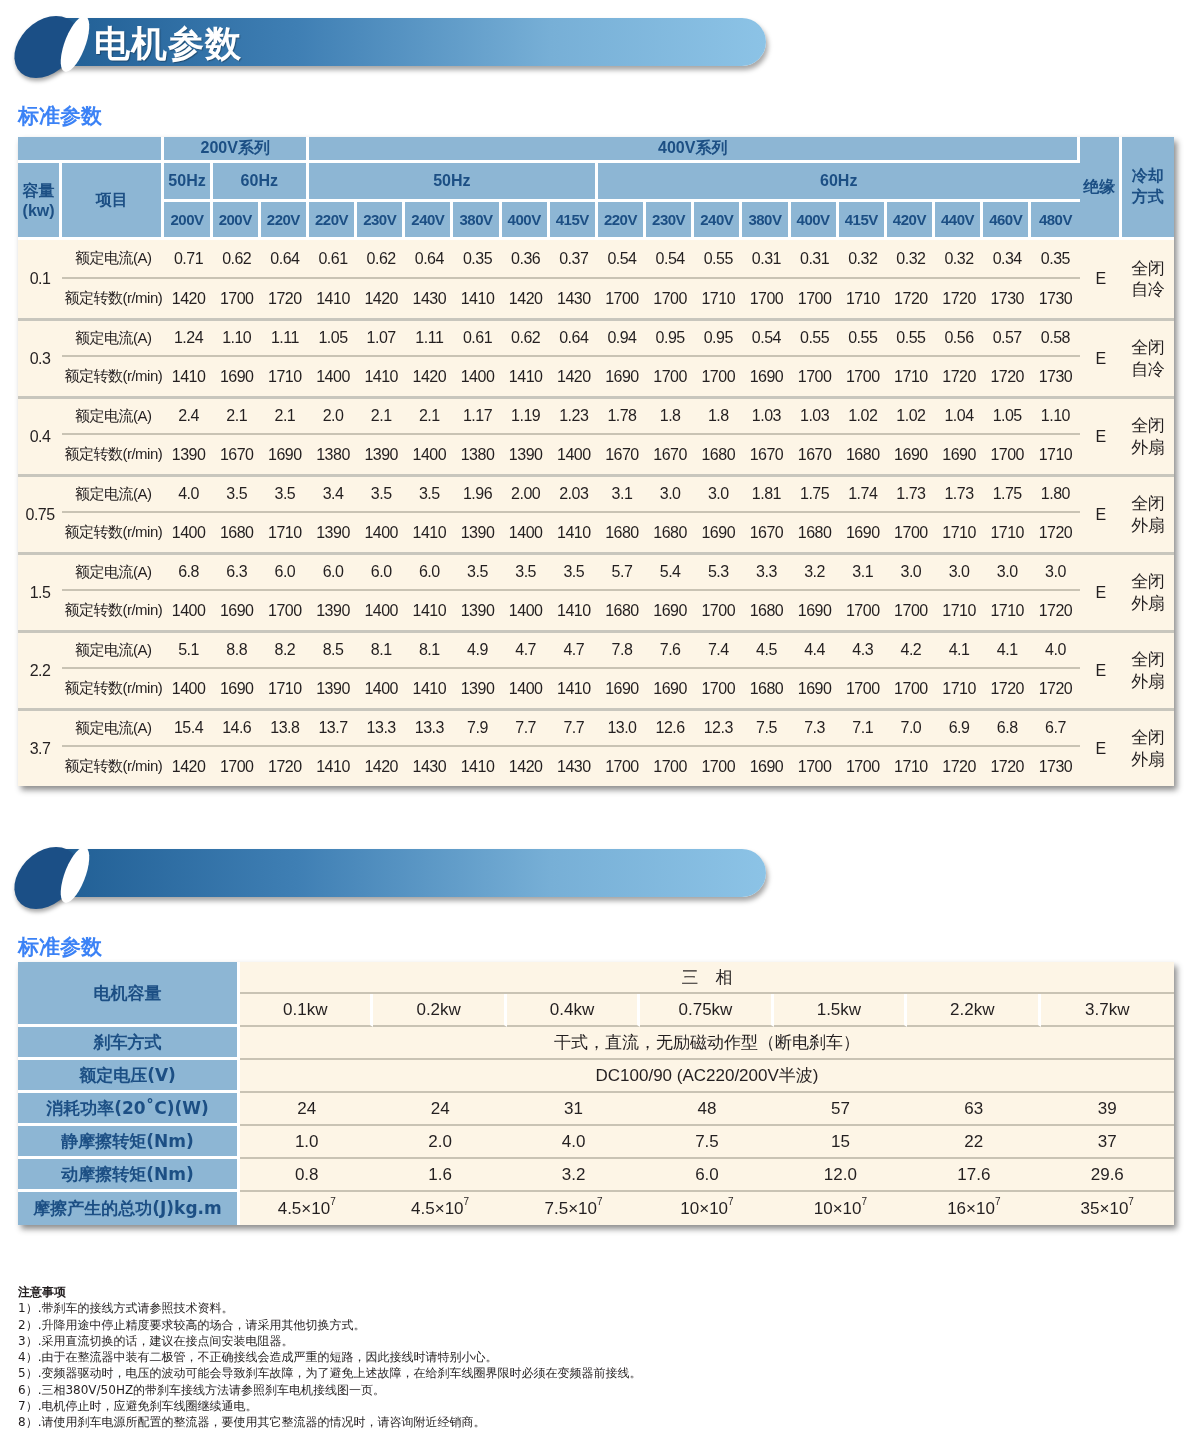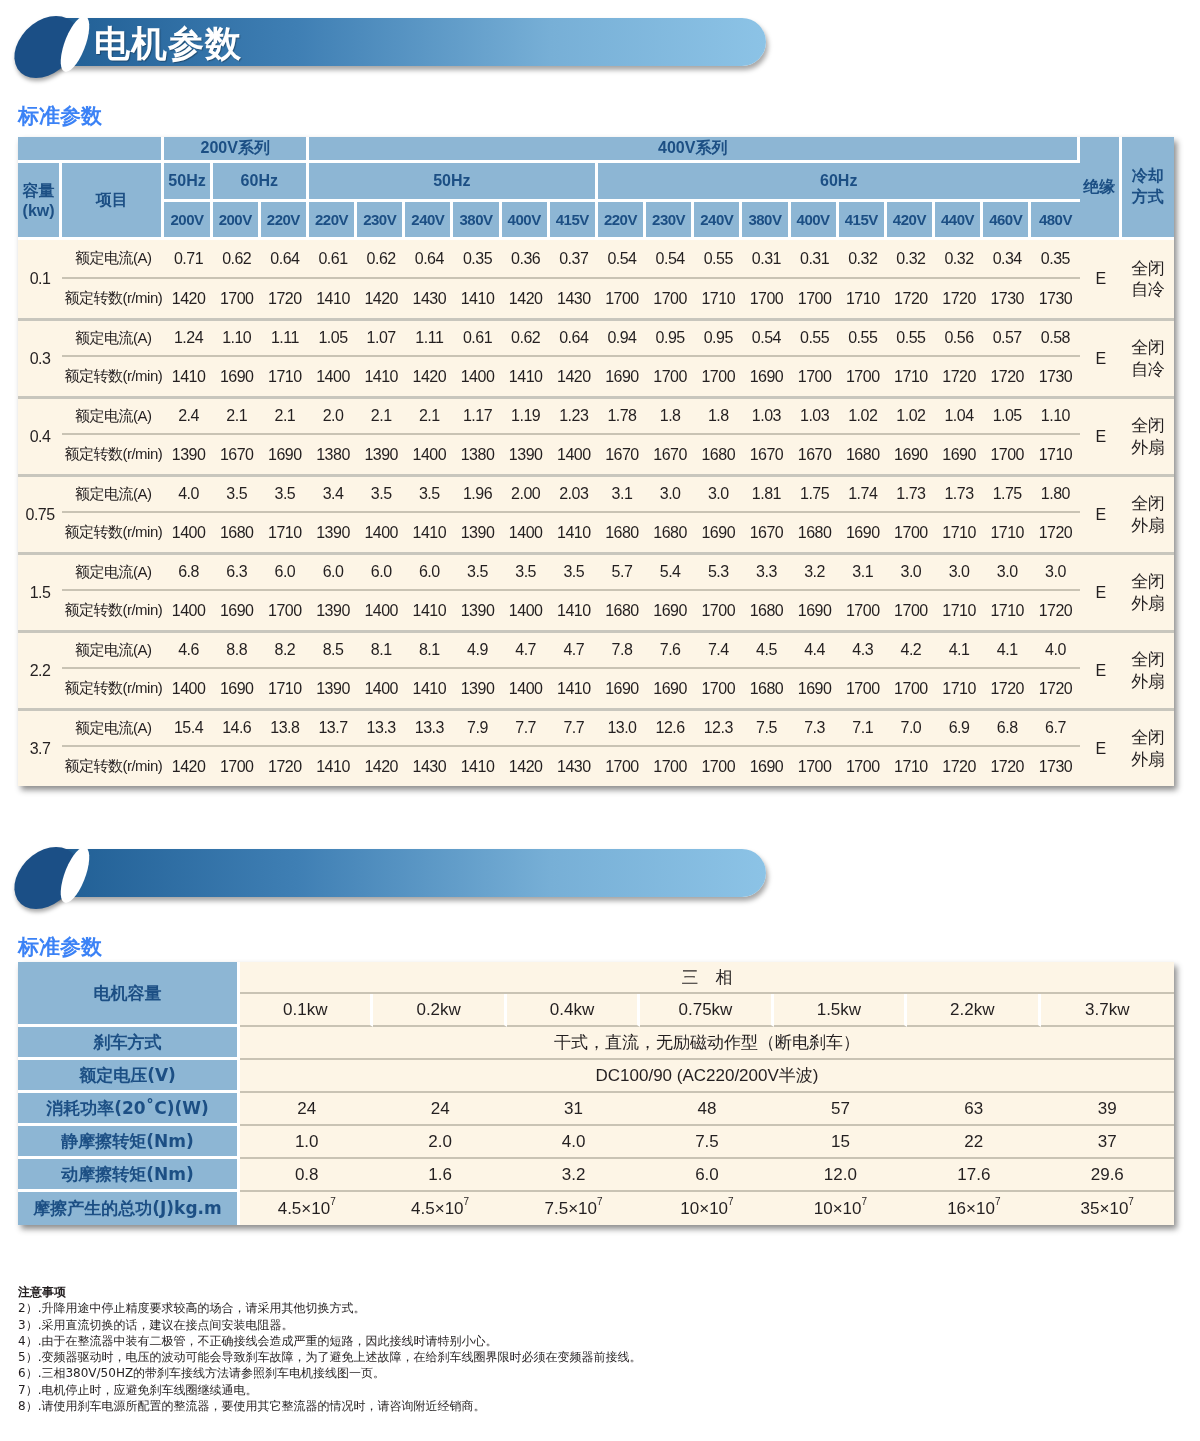--- a/index.html
+++ b/index.html
@@ -407,21 +407,21 @@
           <td class="v">1690</td>
           <td class="v">1700</td>
           <td class="v">1700</td>
           <td class="v">1710</td>
           <td class="v">1710</td>
           <td class="v">1720</td>
         </tr>
         <tr class="r1">
           <td class="cap" rowspan="2" style="border-top: 3px solid rgb(200, 198, 189);">2.2</td>
           <td class="item" style="border-top: 3px solid rgb(200, 198, 189); border-bottom: 2px solid rgb(201, 195, 180);">额定电流(A)</td>
-          <td class="v" style="border-top: 3px solid rgb(200, 198, 189); border-bottom: 2px solid rgb(201, 195, 180);">4.6</td>
+          <td class="v" style="border-top: 3px solid rgb(200, 198, 189); border-bottom: 2px solid rgb(201, 195, 180);">5.1</td>
           <td class="v" style="border-top: 3px solid rgb(200, 198, 189); border-bottom: 2px solid rgb(201, 195, 180);">8.8</td>
           <td class="v" style="border-top: 3px solid rgb(200, 198, 189); border-bottom: 2px solid rgb(201, 195, 180);">8.2</td>
           <td class="v" style="border-top: 3px solid rgb(200, 198, 189); border-bottom: 2px solid rgb(201, 195, 180);">8.5</td>
           <td class="v" style="border-top: 3px solid rgb(200, 198, 189); border-bottom: 2px solid rgb(201, 195, 180);">8.1</td>
           <td class="v" style="border-top: 3px solid rgb(200, 198, 189); border-bottom: 2px solid rgb(201, 195, 180);">8.1</td>
           <td class="v" style="border-top: 3px solid rgb(200, 198, 189); border-bottom: 2px solid rgb(201, 195, 180);">4.9</td>
           <td class="v" style="border-top: 3px solid rgb(200, 198, 189); border-bottom: 2px solid rgb(201, 195, 180);">4.7</td>
           <td class="v" style="border-top: 3px solid rgb(200, 198, 189); border-bottom: 2px solid rgb(201, 195, 180);">4.7</td>
           <td class="v" style="border-top: 3px solid rgb(200, 198, 189); border-bottom: 2px solid rgb(201, 195, 180);">7.8</td>
           <td class="v" style="border-top: 3px solid rgb(200, 198, 189); border-bottom: 2px solid rgb(201, 195, 180);">7.6</td>
@@ -596,20 +596,21 @@
           <td><span>16×10</span><sup>7</sup></td>
           <td><span>35×10</span><sup>7</sup></td>
         </tr>
   </tbody>
 </table>
 </div>
 
 <div class="notes">
   <div class="nt">注意事项</div>
   <div id="notes-list">
+      <div>1）.带刹车的接线方式请参照技术资料。</div>
       <div>2）.升降用途中停止精度要求较高的场合，请采用其他切换方式。</div>
       <div>3）.采用直流切换的话，建议在接点间安装电阻器。</div>
       <div>4）.由于在整流器中装有二极管，不正确接线会造成严重的短路，因此接线时请特别小心。</div>
       <div>5）.变频器驱动时，电压的波动可能会导致刹车故障，为了避免上述故障，在给刹车线圈界限时必须在变频器前接线。</div>
       <div>6）.三相380V/50HZ的带刹车接线方法请参照刹车电机接线图一页。</div>
       <div>7）.电机停止时，应避免刹车线圈继续通电。</div>
       <div>8）.请使用刹车电源所配置的整流器，要使用其它整流器的情况时，请咨询附近经销商。</div>
     </div>
 </div>
 

